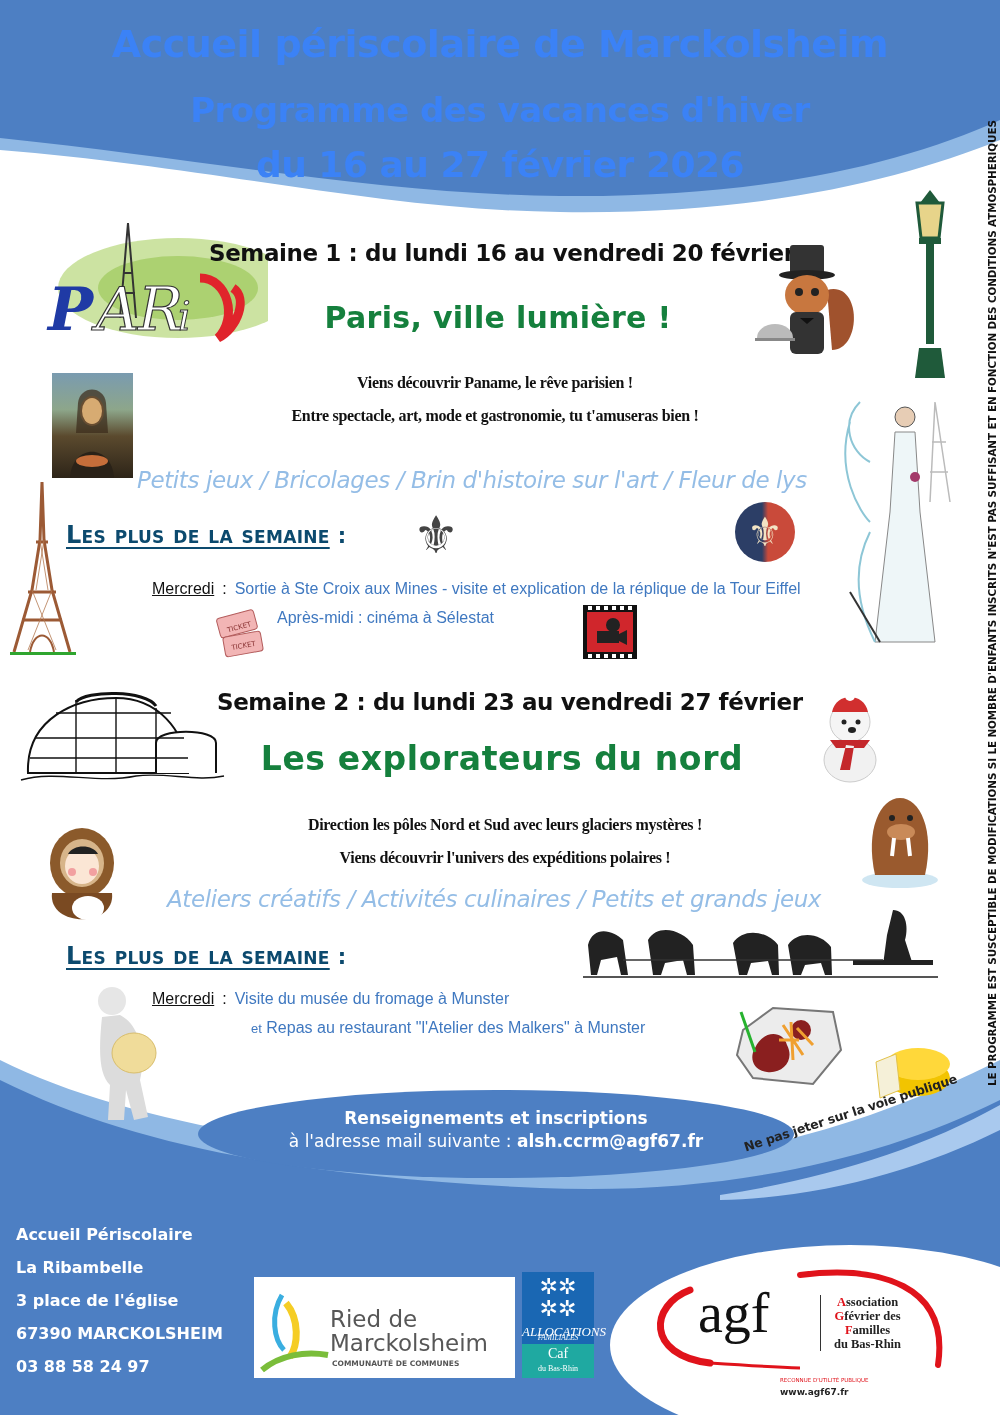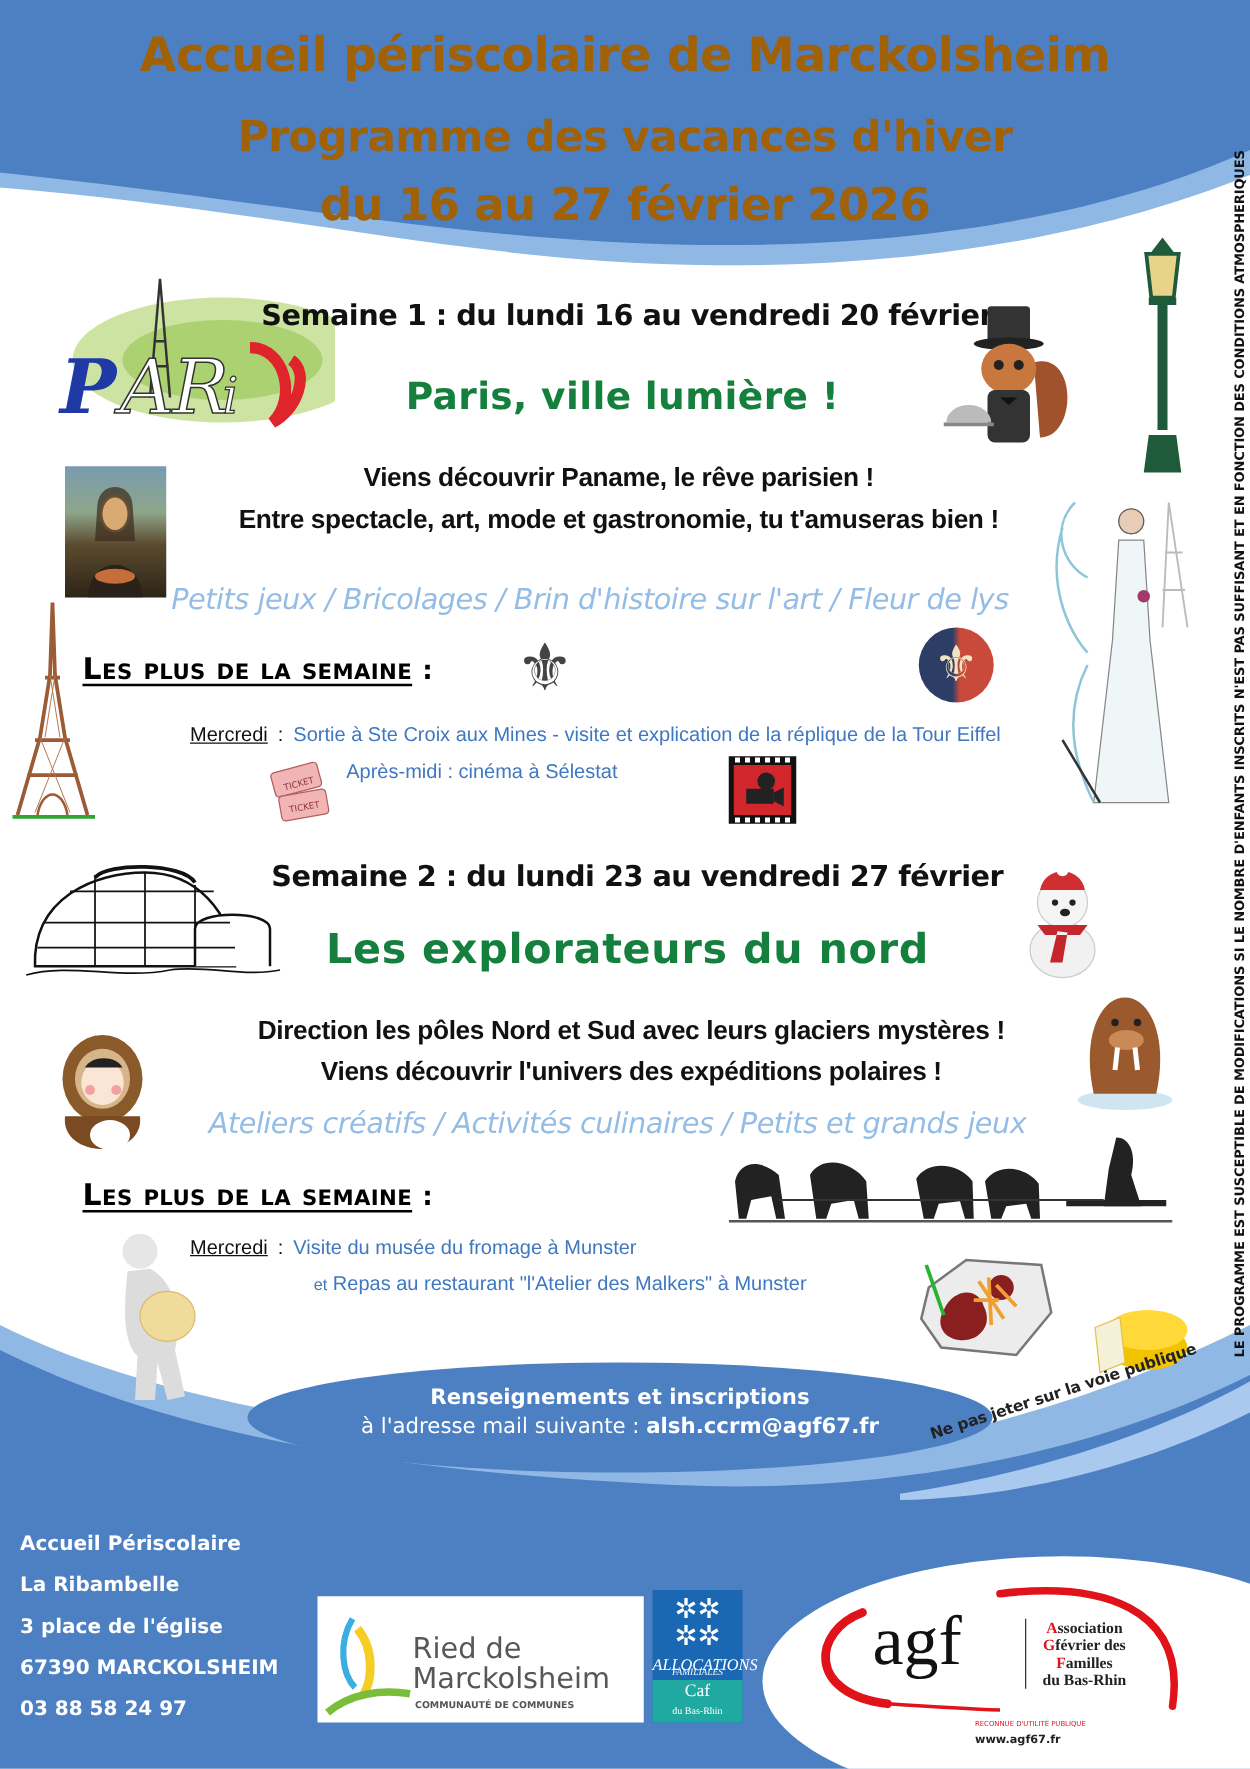--- a/index.html
+++ b/index.html
@@ -1,28 +1,28 @@
 <!DOCTYPE html>
 <html><head>
 <meta charset="utf-8">
 <style>
   html, body { margin: 0; padding: 0; }
   body { width: 1000px; height: 1415px; position: relative; overflow: hidden; background: #ffffff; font-family: "Liberation Sans", "DejaVu Sans", sans-serif; }
   .abs { position: absolute; }
   .bg-svg { position: absolute; left: 0; top: 0; width: 1000px; height: 1415px; z-index: 0; }
   .layer { position: absolute; z-index: 2; }
-  .hdr { color: #a16207; font-weight: bold; font-family: "DejaVu Sans", sans-serif; left: 0; width: 1000px; text-align: center; letter-spacing: -0.5px; }
+  .hdr { color: #3b82f6; font-weight: bold; font-family: "DejaVu Sans", sans-serif; left: 0; width: 1000px; text-align: center; letter-spacing: -0.5px; }
   .hdr1 { top: 22px; font-size: 38px; }
   .hdr2 { top: 90px; font-size: 34px; }
   .hdr3 { top: 144px; font-size: 36px; }
   .week { color: #111; font-weight: bold; font-size: 23px; font-family: "DejaVu Sans", sans-serif; letter-spacing: -0.4px; }
   .theme { color: #15803d; font-weight: bold; font-family: "DejaVu Sans", sans-serif; letter-spacing: 0.3px; }
-  .intro { color: #111; font-weight: bold; font-size: 21px; font-family: Liberation Sans, sans-serif; text-align: center; line-height: 33px; letter-spacing: -0.3px; }
+  .intro { color: #111; font-weight: bold; font-size: 16px; font-family: Liberation Serif, serif; text-align: center; line-height: 33px; letter-spacing: -0.3px; }
   .acts { color: #94bde6; font-style: italic; font-size: 23px; font-family: "DejaVu Sans", sans-serif; letter-spacing: -0.4px; white-space: nowrap; }
-  .plus { color: #000000; font-weight: bold; font-size: 21px; font-family: "DejaVu Sans", sans-serif; white-space: nowrap; }
+  .plus { color: #0c4a6e; font-weight: bold; font-size: 21px; font-family: "DejaVu Sans", sans-serif; white-space: nowrap; }
   .plus .u { text-decoration: underline; text-decoration-thickness: 2px; text-underline-offset: 4px; font-variant: small-caps; font-size: 24px; letter-spacing: 0.3px; }
   .plus .colon { margin-left: 8px; }
   .det { font-size: 16px; font-family: "Liberation Sans", sans-serif; white-space: nowrap; color: #3f78c0; }
   .det .day { color: #111; text-decoration: underline; margin-right: 8px; }
   .det .small { font-size: 13px; }
   .contact { color: #fff; font-size: 17px; text-align: center; font-family: "DejaVu Sans", sans-serif; }
   .addr { color: #fff; font-weight: bold; font-size: 16px; font-family: "DejaVu Sans", sans-serif; line-height: 33px; }
   .vert { position: absolute; z-index: 3; left: 986px; top: 1086px; transform-origin: 0 0; transform: rotate(-90deg); white-space: nowrap; font-size: 10.4px; font-weight: bold; color: #111; font-family: "DejaVu Sans", sans-serif; letter-spacing: -0.1px; }
   .logo-box { background: #fff; }
   .img { position: absolute; z-index: 2; }

